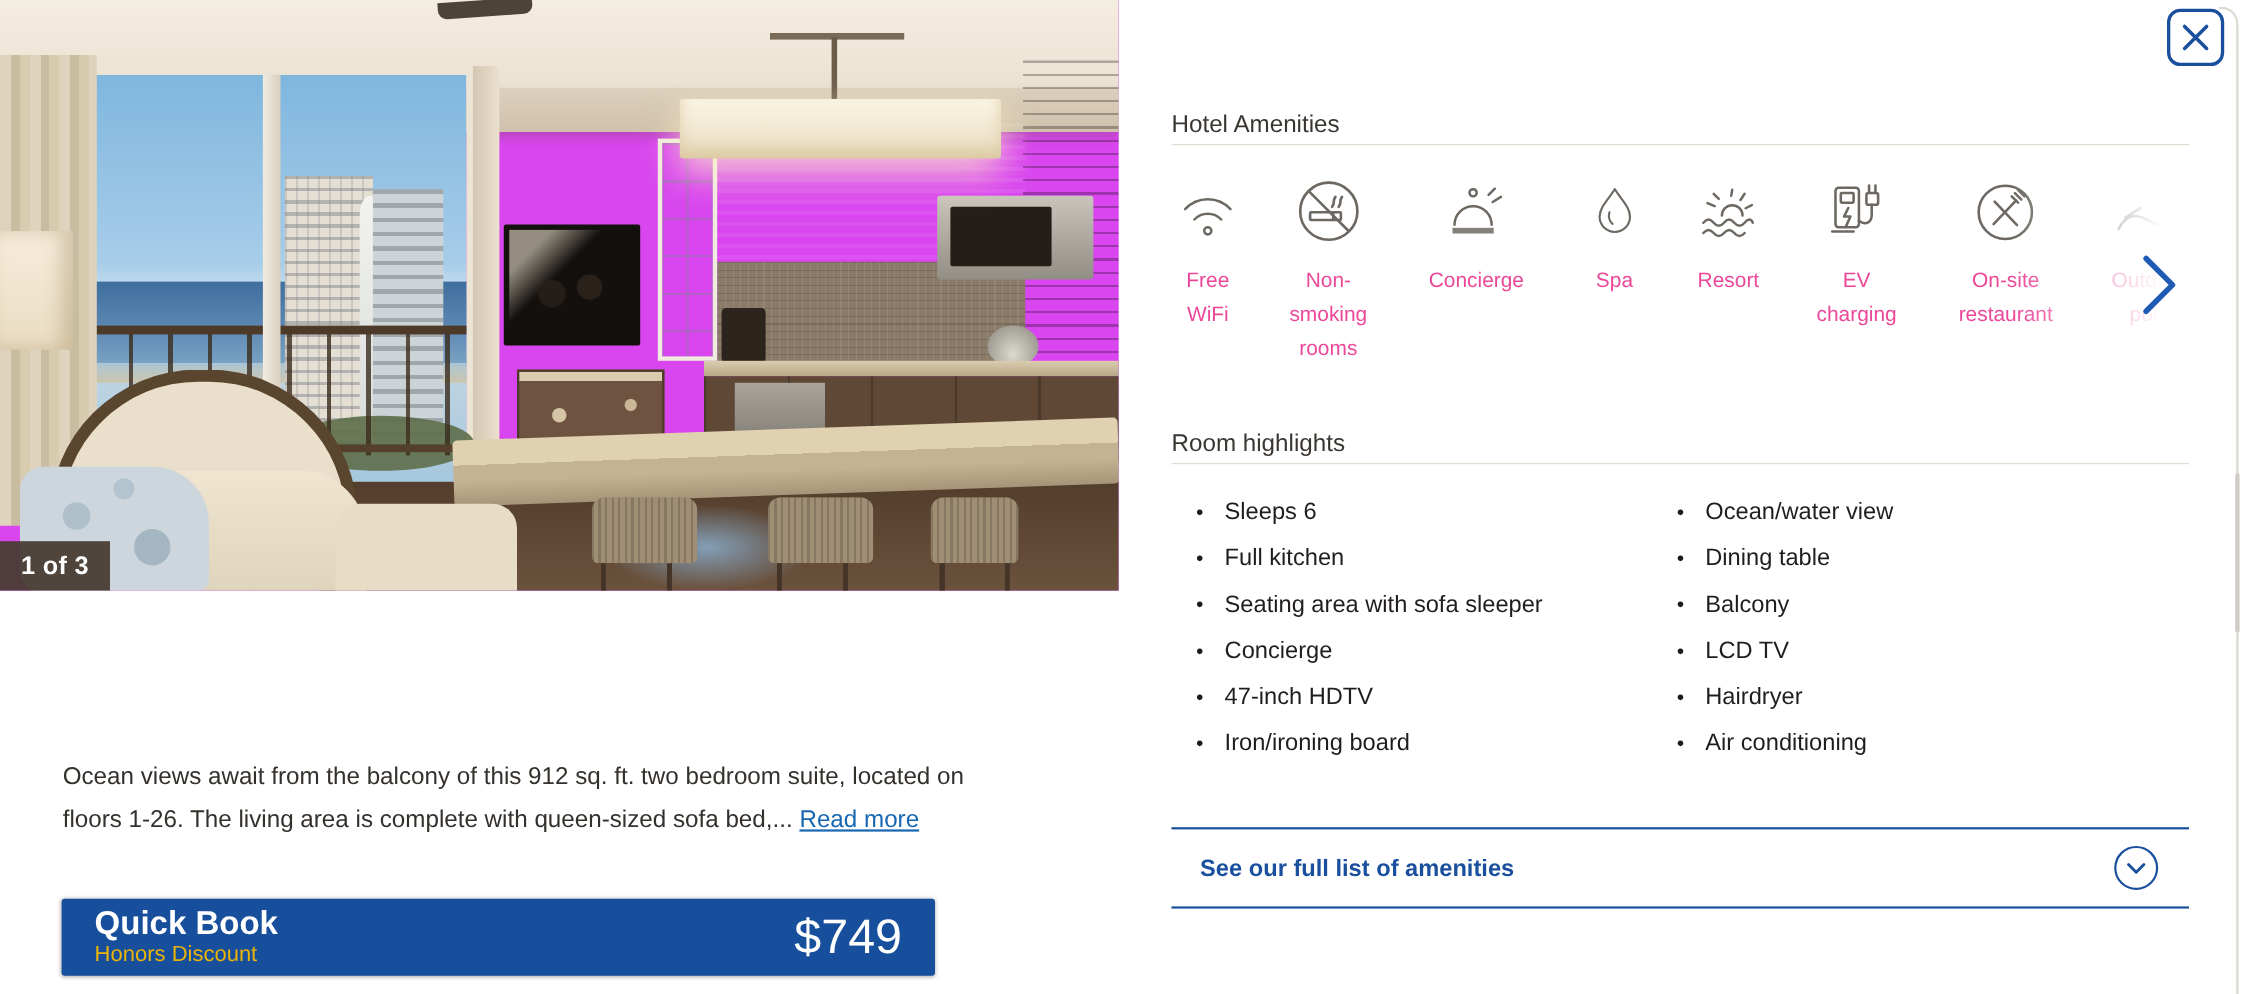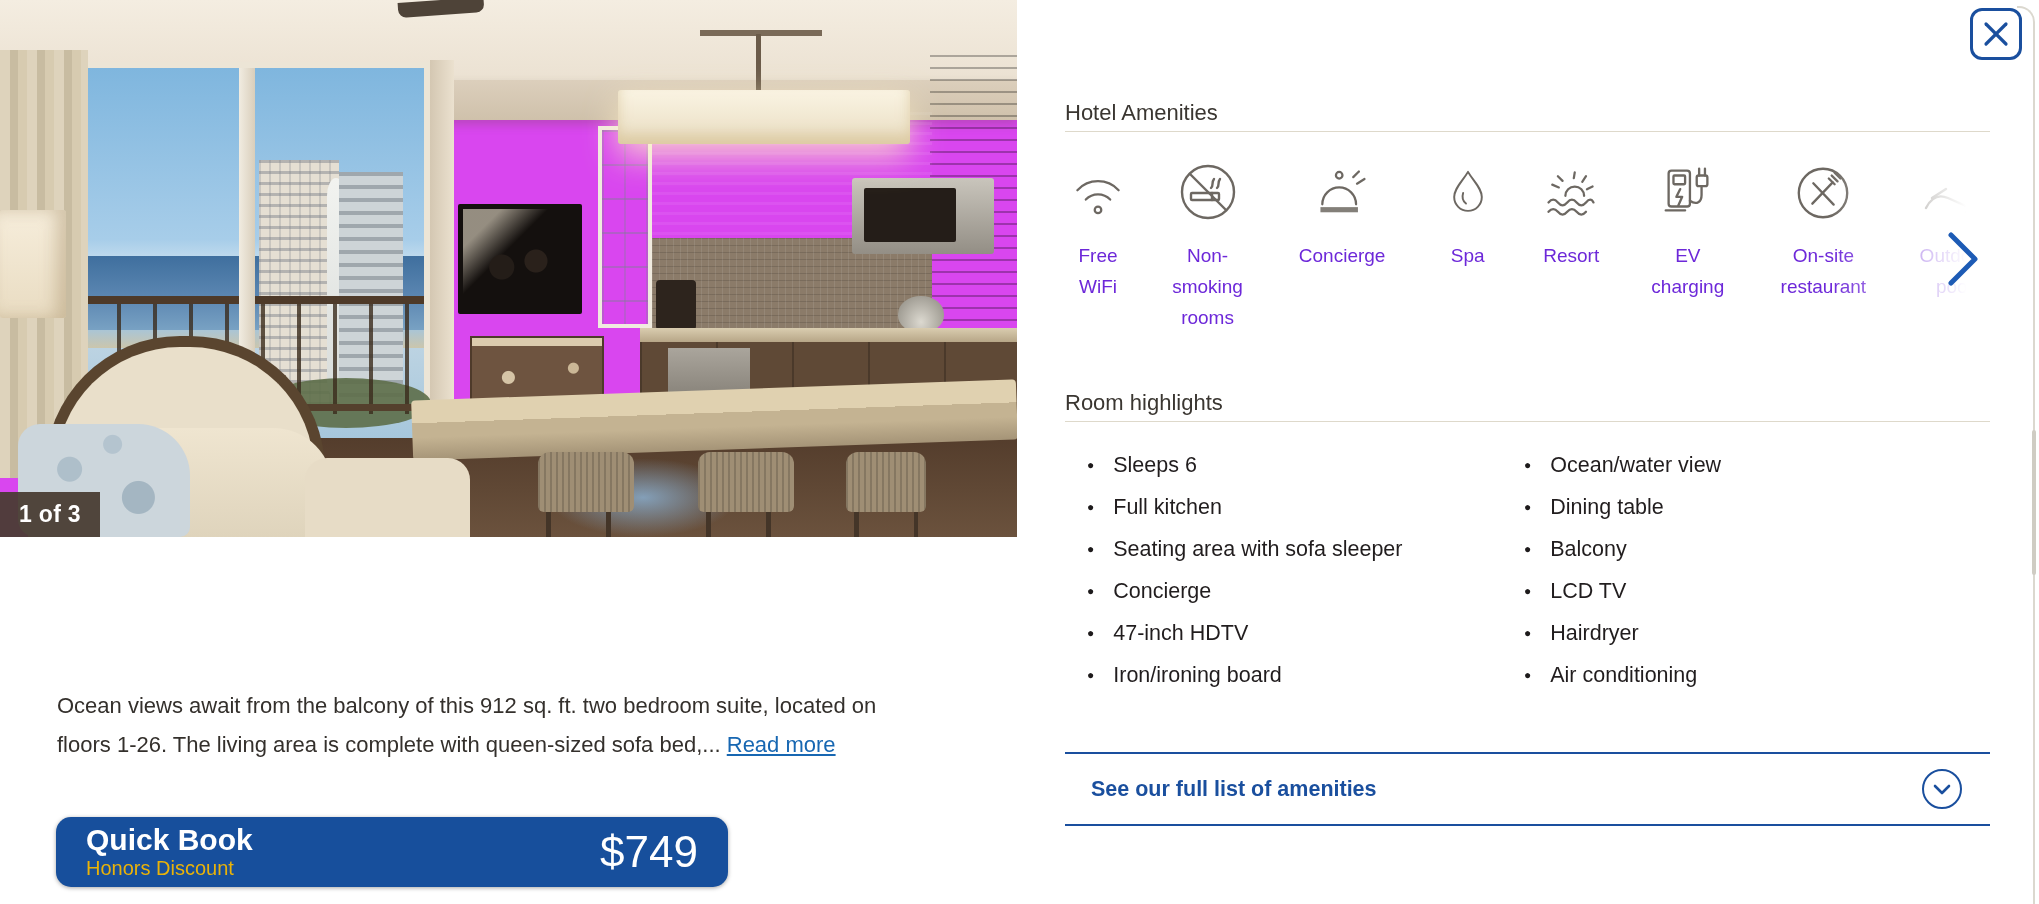--- a/index.html
+++ b/index.html
@@ -79,36 +79,36 @@
   .stool.s1{left:538px;} .stool.s2{left:698px;} .stool.s3{left:846px;width:80px;}
   .stooltop{left:0;top:0;width:100%;height:60px;background:#9f8e74;border-radius:12px 12px 6px 6px;
     background-image:repeating-linear-gradient(90deg,rgba(0,0,0,.16) 0 2px,transparent 2px 6px);}
   .stoollegs{left:8px;top:60px;width:80%;height:25px;background:repeating-linear-gradient(90deg,#443528 0 5px,transparent 5px 60px);}
   .badge{left:0;bottom:0;background:rgba(72,59,50,.94);color:#fff;font-size:23px;font-weight:bold;padding:9px 19px;letter-spacing:.3px;}
 
   
   .title{position:absolute;left:57px;top:557px;width:840px;font-size:40px;line-height:57px;font-weight:bold;color:#221e1f;letter-spacing:.2px;}
   .desc{position:absolute;left:57px;top:686px;font-size:22px;line-height:39px;color:#34302c;white-space:nowrap;}
   .readmore{color:#1767b2;text-decoration:underline;cursor:pointer;font-size:22px;}
-  .quickbook{position:absolute;left:56px;top:817px;width:672px;height:70px;background:#174f9c;border:none;border-radius:15px;
+  .quickbook{position:absolute;left:56px;top:817px;width:794px;height:70px;background:#174f9c;border:none;border-radius:3px;
     display:flex;align-items:center;justify-content:space-between;padding:0 30px;box-sizing:border-box;cursor:pointer;
     box-shadow:0 1px 4px rgba(0,0,0,.35);font-family:"Liberation Sans",sans-serif;}
   .qb-left{text-align:left;}
   .qb-label{display:block;font-size:30px;font-weight:bold;color:#fff;line-height:32px;}
   .qb-sub{display:block;font-size:20px;color:#eab308;line-height:24px;}
   .qb-price{font-size:44px;font-weight:normal;color:#fff;}
 
   
   .sec-header{position:absolute;left:1065px;font-size:22px;color:#3a3631;}
   .sec-rule{position:absolute;left:1065px;width:925px;height:1px;background:#ded9cb;}
   .amenity-row{position:absolute;left:1068px;top:158px;width:922px;display:flex;justify-content:space-between;}
   .amenity{display:flex;flex-direction:column;align-items:center;}
   .aicon{height:66px;display:flex;align-items:flex-end;justify-content:center;}
   .aicon svg{display:block;}
-  .alabel{margin-top:16px;font-size:19px;line-height:31px;color:#6d28d9;text-align:center;}
+  .alabel{margin-top:16px;font-size:19px;line-height:31px;color:#ec4899;text-align:center;}
   .icon-stroke{stroke:#6d6862;fill:none;stroke-width:2.4;stroke-linecap:round;stroke-linejoin:round;}
   .icon-fill{fill:#6d6862;stroke:none;}
   .fade-right{position:absolute;left:1830px;top:140px;width:175px;height:195px;background:linear-gradient(90deg,rgba(255,255,255,0),#ffffff 78%);pointer-events:none;}
   .carousel-next{position:absolute;left:1944px;top:230px;width:40px;height:60px;background:transparent;border:none;cursor:pointer;padding:0;}
 
   .hl-list{position:absolute;margin:0;padding:0;list-style:none;}
   .hl-list li{height:42px;display:flex;align-items:center;font-size:21.5px;color:#211d1e;}
   .hl-list li::before{content:"●";font-size:12px;margin-right:19px;color:#1d1a1b;}
   .hl-left{left:1087px;top:444px;}
   .hl-right{left:1524px;top:444px;}

